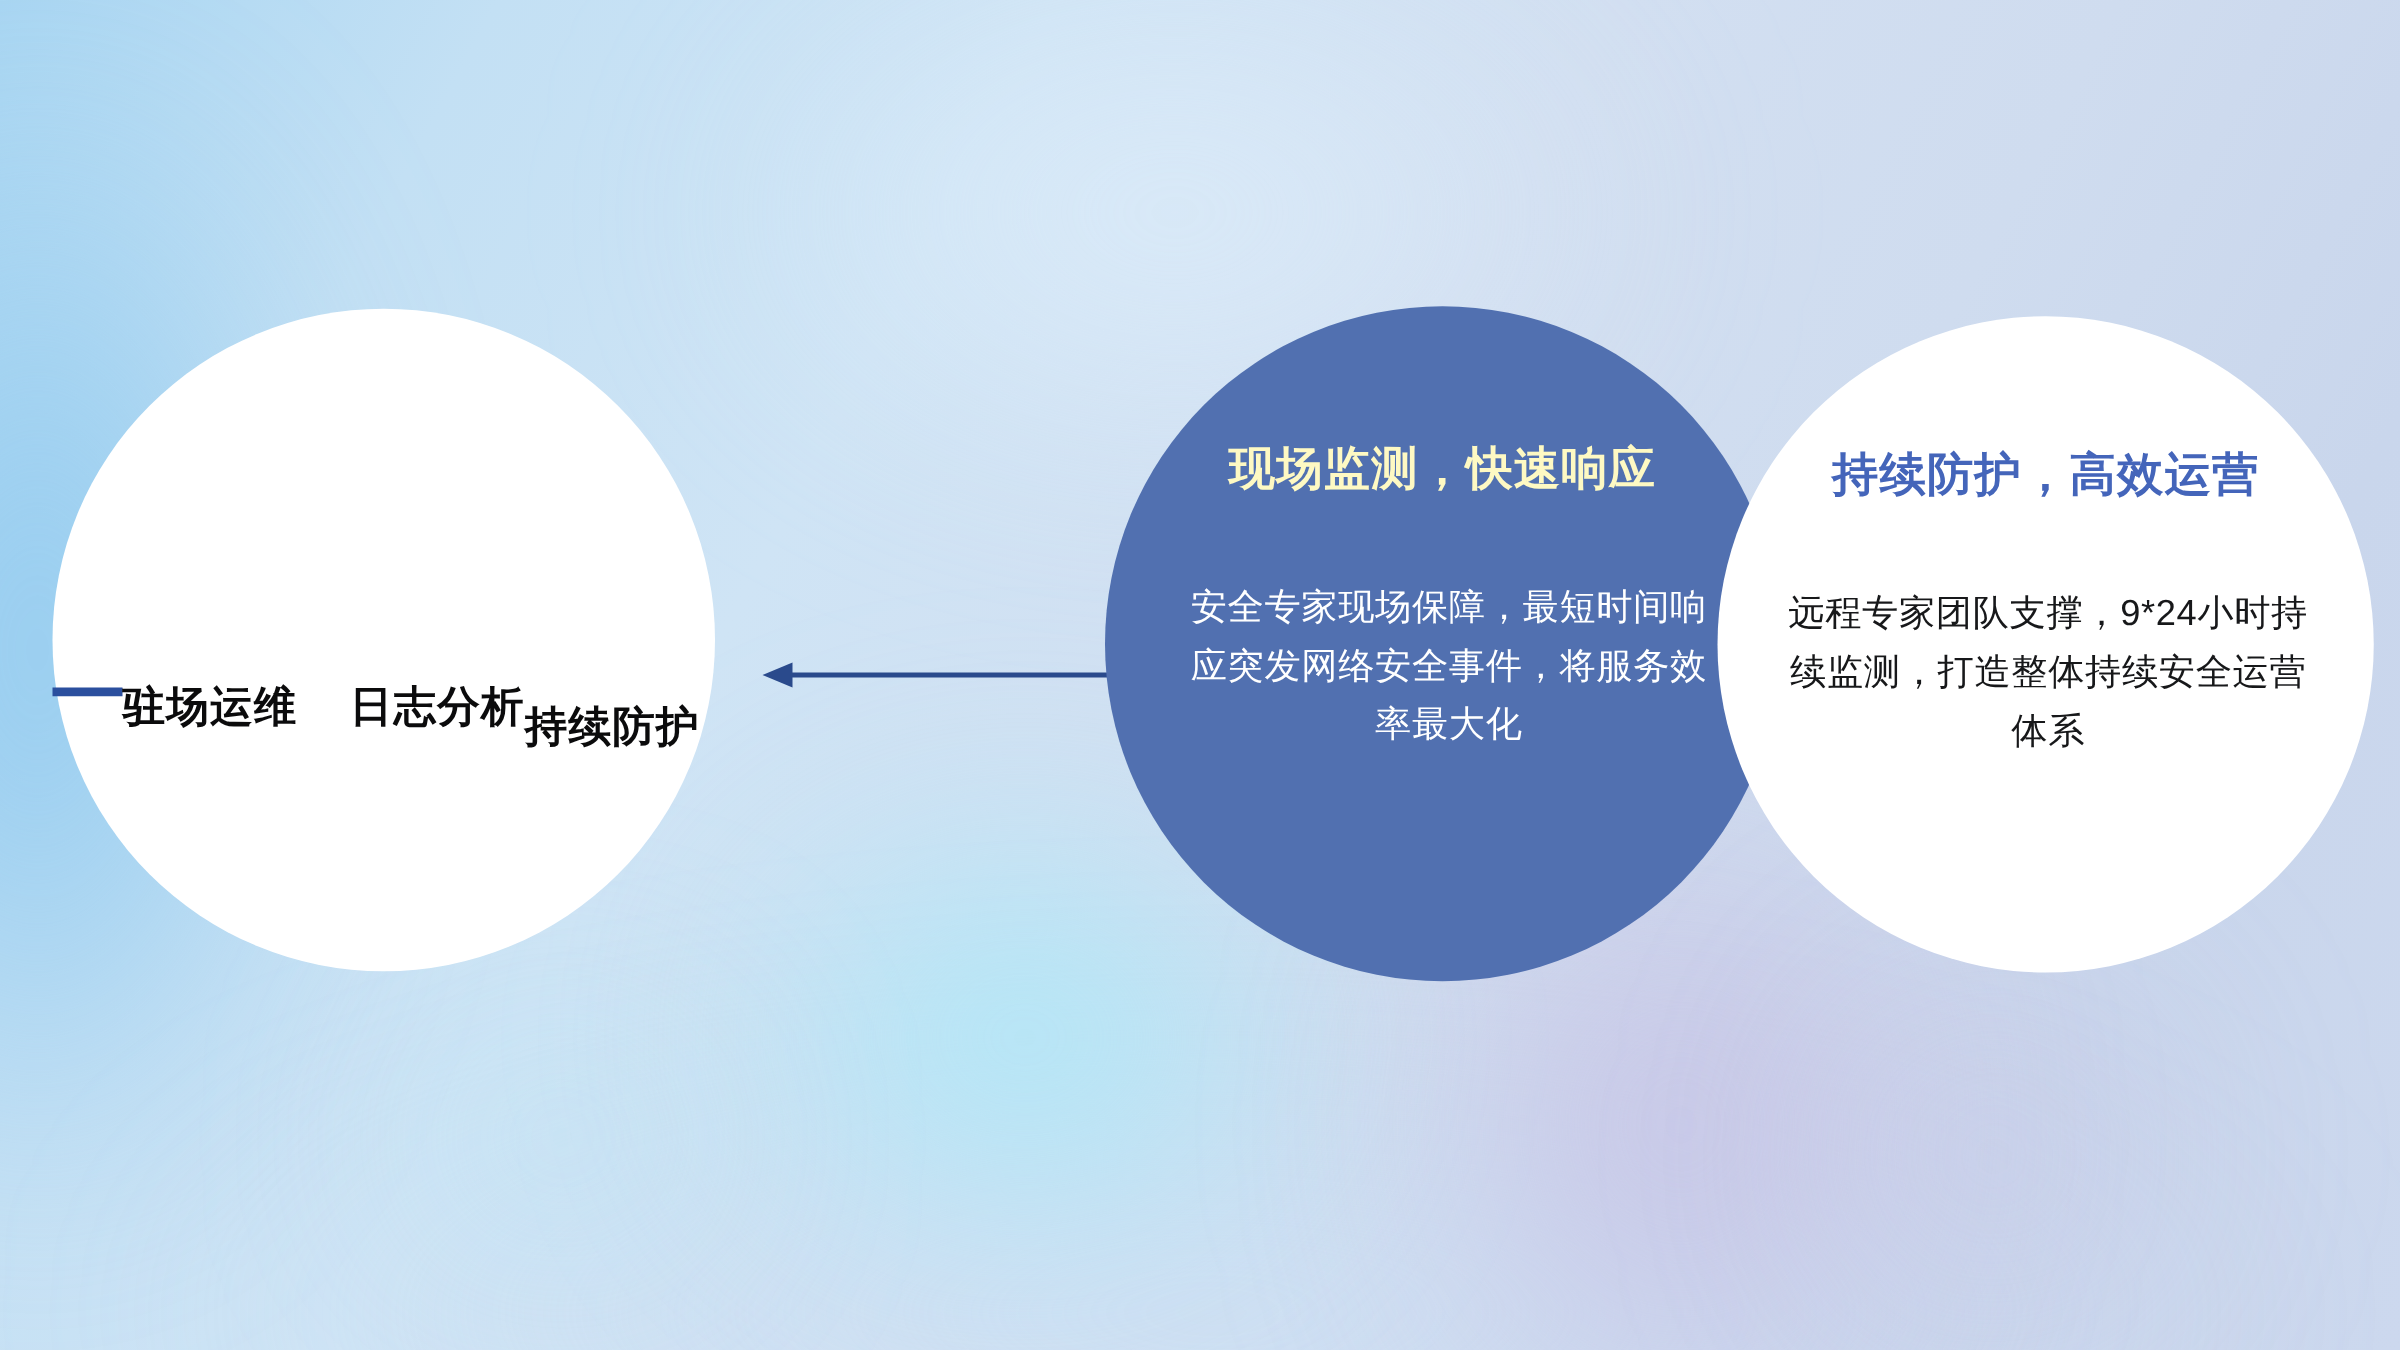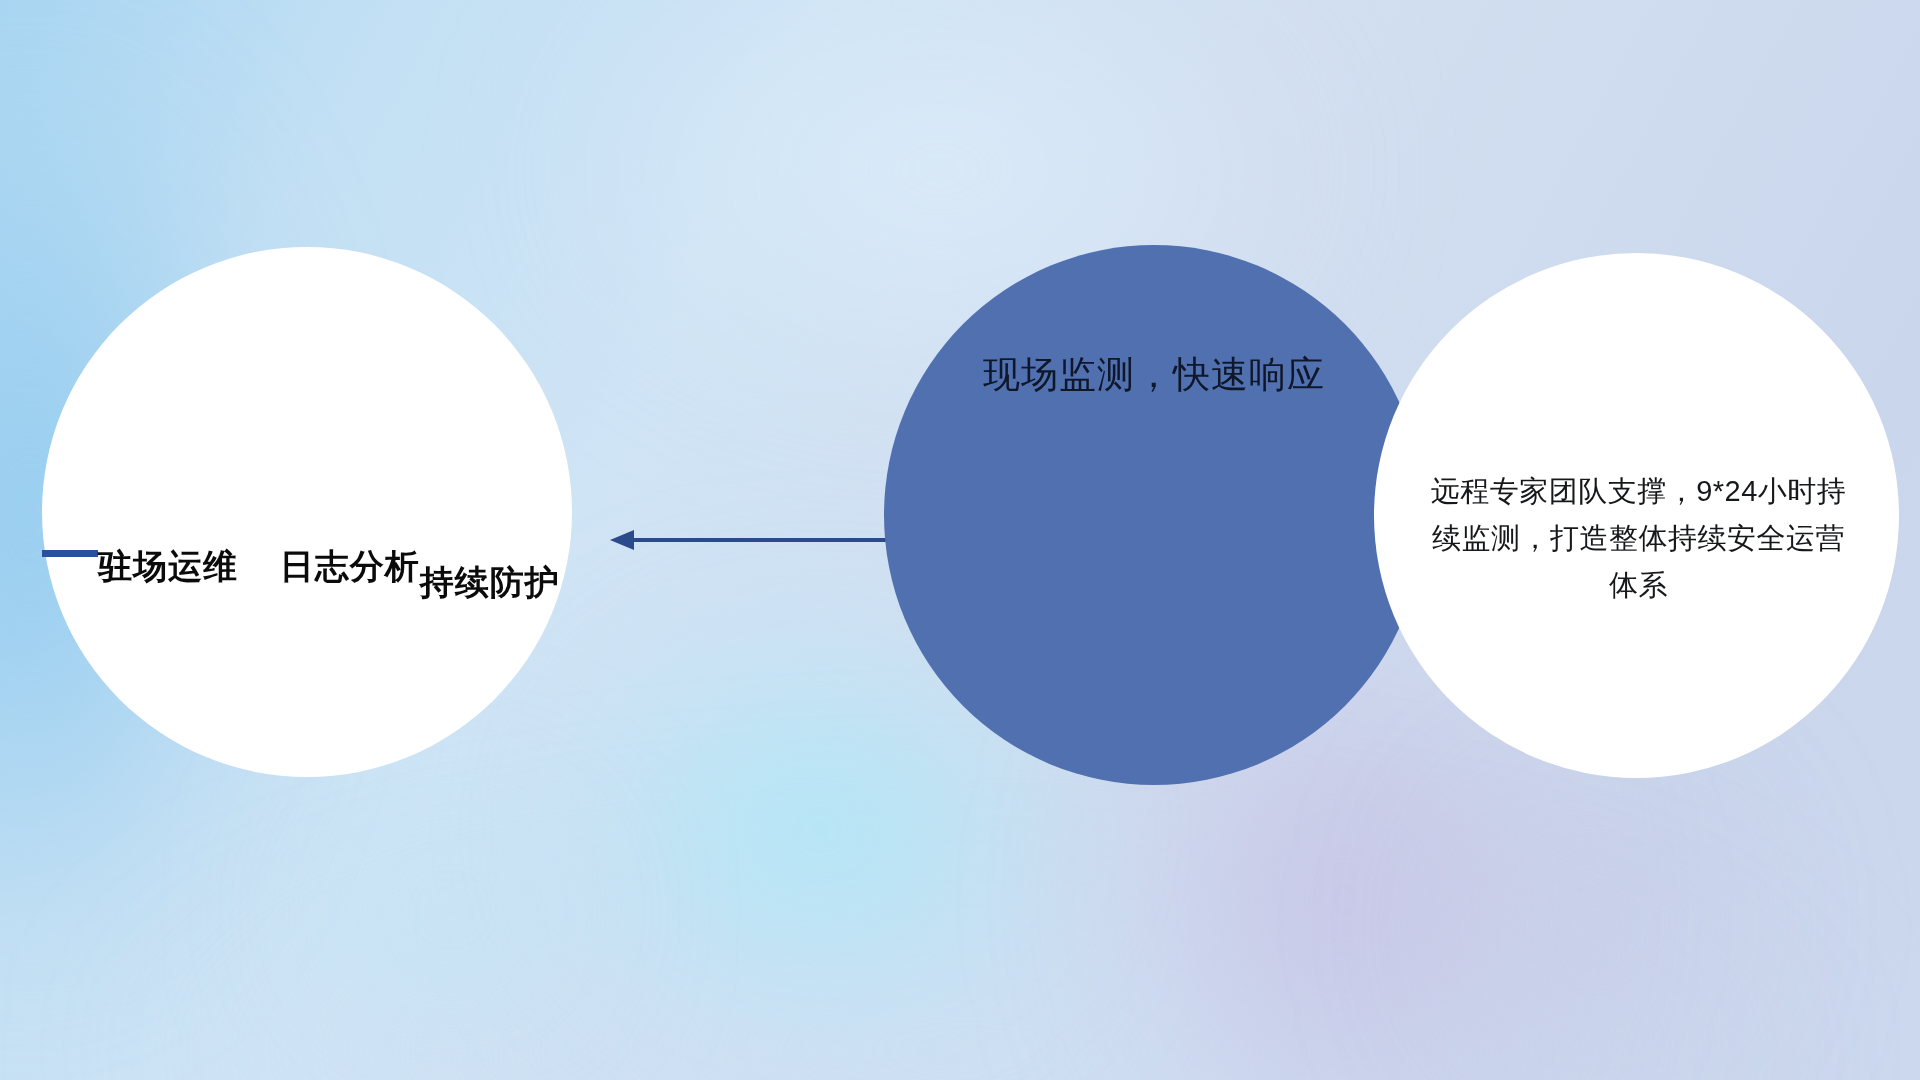--- a/index.html
+++ b/index.html
@@ -106,23 +106,23 @@
   #middle-content {
     position: absolute;
     left: 0; top: 0; width: 540px; height: 540px;
     box-sizing: border-box;
     padding: 0 18px;
     text-align: center;
   }
   #middle-title {
     position: absolute;
     left: 0; right: 0; top: 105px;
-    color: #0f172a;
+    color: #fef9c3;
     font-size: 37px;
-    font-weight: normal;
+    font-weight: bold;
     letter-spacing: 1px;
     white-space: nowrap;
   }
   #middle-body {
     position: absolute;
     left: 58px; right: 48px; top: 218px;
     color: #ffffff;
     font-size: 29px;
     line-height: 1.62;
     letter-spacing: 0.5px;
@@ -184,22 +184,24 @@
     <div id="left-content">
       <div id="left-dash"></div>
       <div class="left-line">驻场运维    日志分析</div>
       <div class="left-line">持续防护</div>
     </div>
   </div>
 
   <div id="circle-middle" class="circle">
     <div id="middle-content">
       <div id="middle-title">现场监测，快速响应</div>
+      <div id="middle-body">安全专家现场保障，最短时间响应突发网络安全事件，将服务效率最大化</div>
     </div>
   </div>
 
   <div id="circle-right" class="circle">
     <div id="right-content">
+      <div id="right-title">持续防护，高效运营</div>
       <div id="right-body">远程专家团队支撑，9*24小时持续监测，打造整体持续安全运营体系</div>
     </div>
   </div>
 
 </div>
 
 </body></html>

